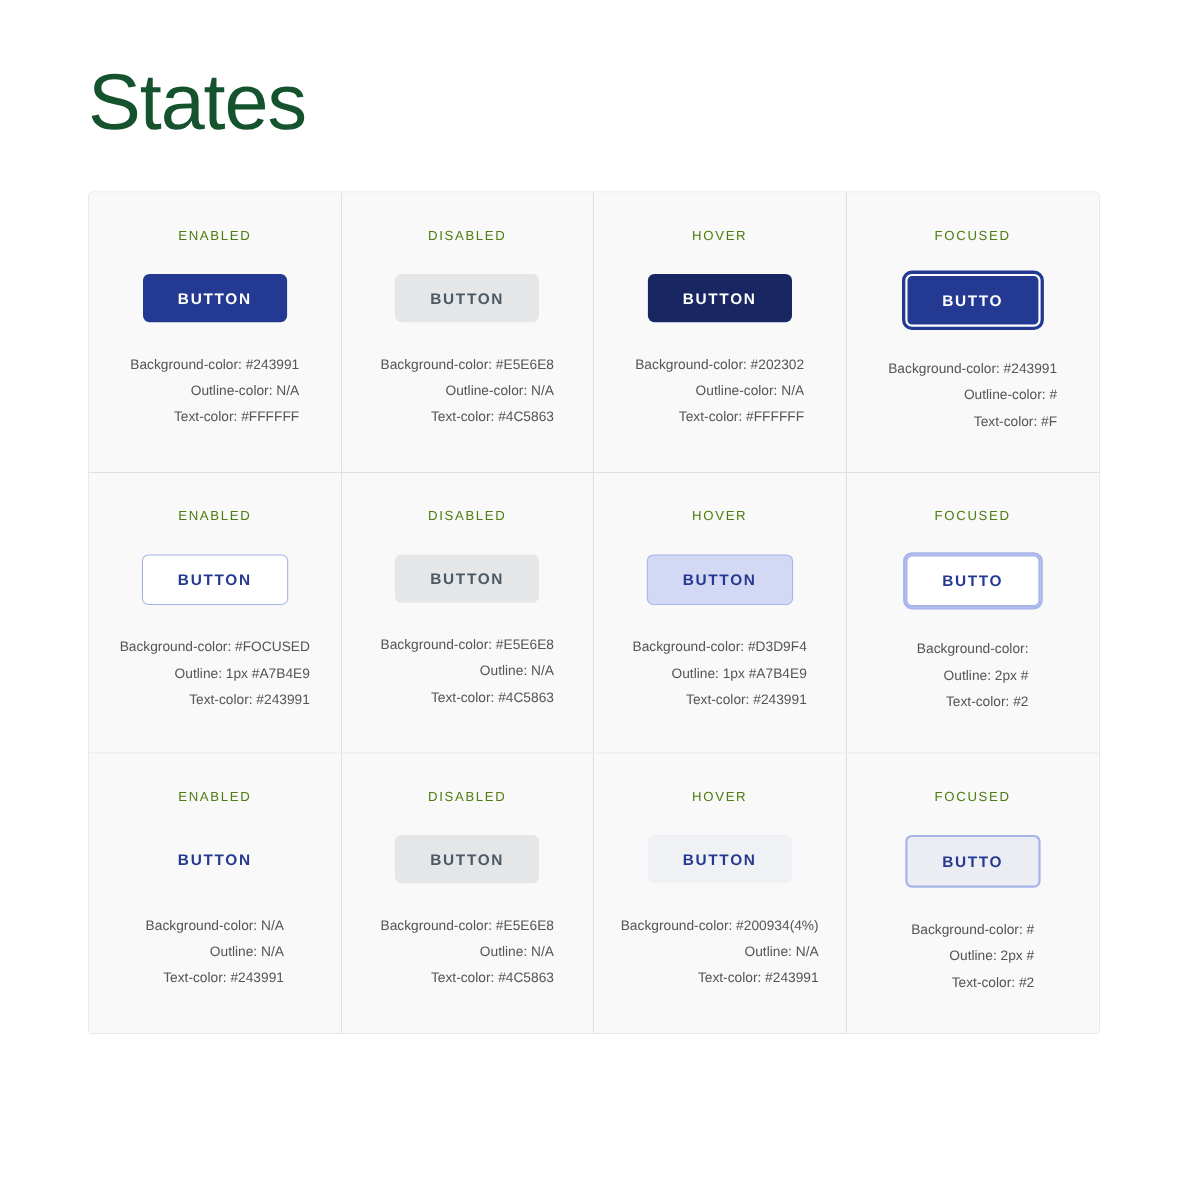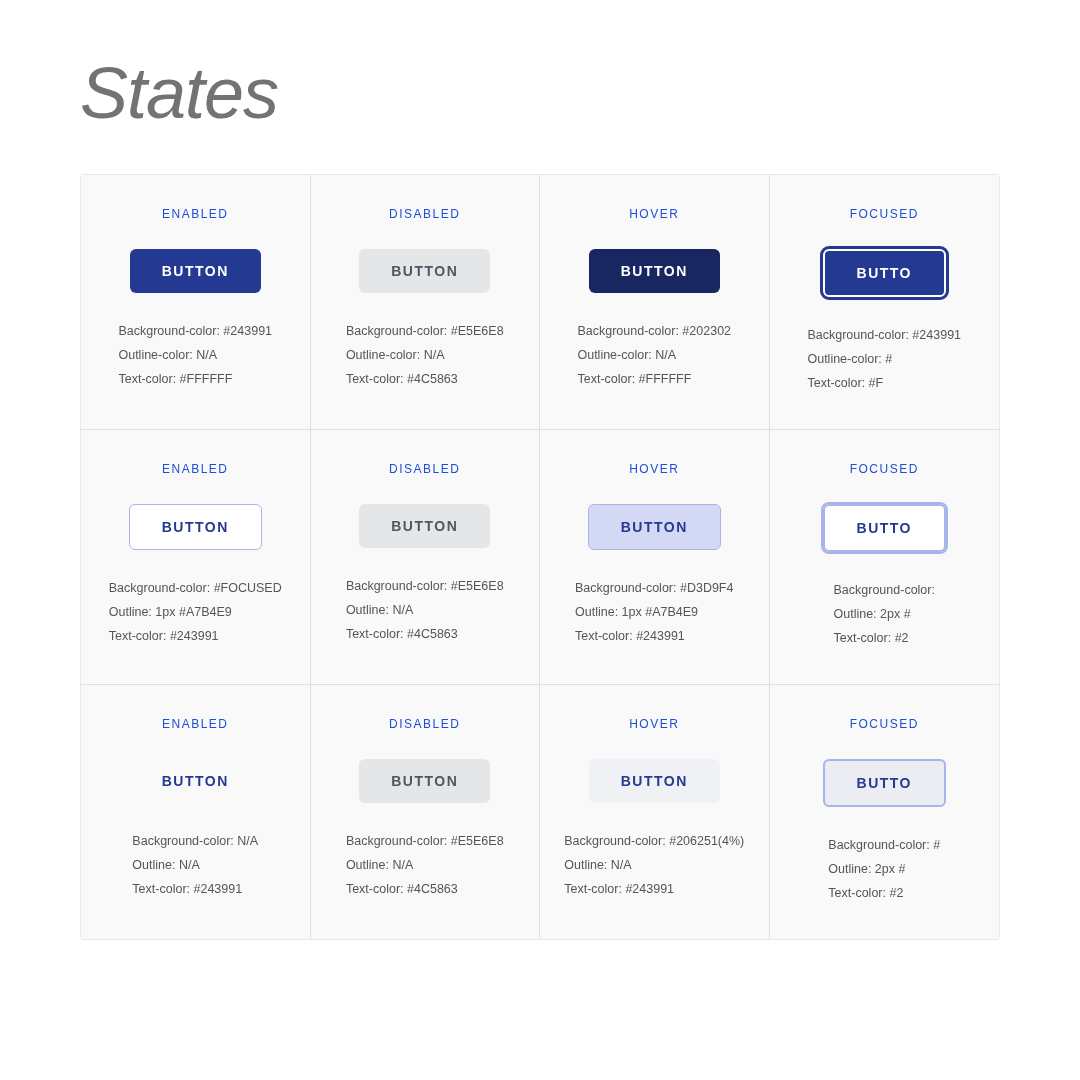--- a/index.html
+++ b/index.html
@@ -7,24 +7,23 @@
       background: #ffffff;
       font-family: -apple-system, BlinkMacSystemFont, 'Segoe UI', Helvetica, Arial, sans-serif;
       width: 1080px;
       min-height: 1080px;
       overflow-x: hidden;
     }
 
     .page-title {
       font-size: 72px;
       font-weight: 300;
-      color: #737373;
+      color: #14532d;
       padding: 52px 80px 40px 80px;
       letter-spacing: -1px;
-      font-style: italic;
     }
 
     .states-table {
       margin: 0 80px;
       border: 1px solid #e8e8e8;
       border-radius: 4px;
       overflow: hidden;
     }
 
     .states-row {
@@ -47,21 +46,21 @@
       background: #f9f9f9;
     }
 
     .state-cell:last-child {
       border-right: none;
     }
 
     .state-label {
       font-size: 12px;
       letter-spacing: 1.5px;
-      color: #1d4ed8;
+      color: #4d7c0f;
       font-weight: 500;
       text-transform: uppercase;
       margin-bottom: 28px;
     }
 
     .btn-demo {
       margin-bottom: 28px;
       font-size: 14px;
       font-weight: 700;
       letter-spacing: 1.5px;
@@ -144,21 +143,21 @@
 
     .btn-ghost-focused {
       background: rgba(36, 57, 145, 0.06);
       color: #243991;
       border: 2px solid #A7B4E9;
     }
 
     .state-info {
       display: flex;
       flex-direction: column;
-      align-items: flex-start;
+      align-items: flex-end;
       gap: 4px;
     }
 
     .state-info-line {
       font-size: 12.5px;
       color: #555;
       text-align: center;
       line-height: 1.6;
     }
 
@@ -265,21 +264,21 @@
         <div class="state-info">
           <div class="state-info-line">Background-color: #E5E6E8</div>
           <div class="state-info-line">Outline: N/A</div>
           <div class="state-info-line">Text-color: #4C5863</div>
         </div>
       </div>
       <div class="state-cell">
         <div class="state-label">HOVER</div>
         <button class="btn-demo btn-ghost-hover">BUTTON</button>
         <div class="state-info">
-          <div class="state-info-line">Background-color: #206251(4%)</div>
+          <div class="state-info-line">Background-color: #200934(4%)</div>
           <div class="state-info-line">Outline: N/A</div>
           <div class="state-info-line">Text-color: #243991</div>
         </div>
       </div>
       <div class="state-cell">
         <div class="state-label">FOCUSED</div>
         <button class="btn-demo btn-ghost-focused">BUTTO</button>
         <div class="state-info">
           <div class="state-info-line">Background-color: #</div>
           <div class="state-info-line">Outline: 2px #</div>

